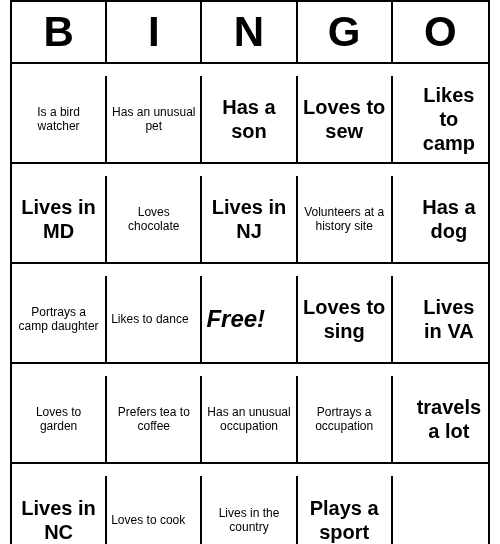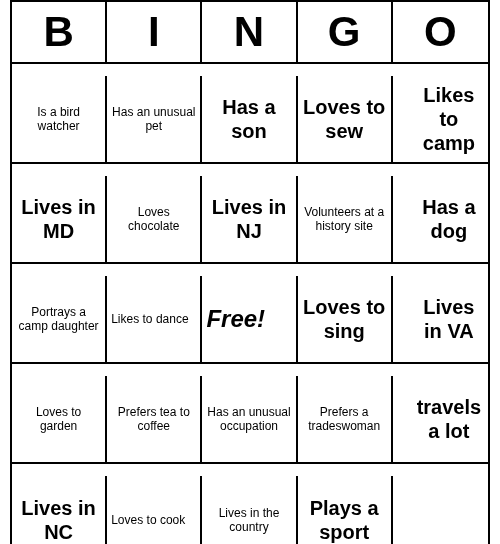--- a/index.html
+++ b/index.html
@@ -132,21 +132,21 @@
       <div class="bingo-cell">
         <span class="cell-text size-small">Loves to garden</span>
       </div>
       <div class="bingo-cell">
         <span class="cell-text size-small">Prefers tea to coffee</span>
       </div>
       <div class="bingo-cell">
         <span class="cell-text size-small">Has an unusual occupation</span>
       </div>
       <div class="bingo-cell">
-        <span class="cell-text size-small">Prefers a tradeswoman</span>
+        <span class="cell-text size-small">Portrays a occupation</span>
       </div>
       <div class="bingo-cell">
         <span class="cell-text size-large">travels a lot</span>
       </div>
       <div class="bingo-cell">
         <span class="cell-text size-large">Lives in NC</span>
       </div>
       <div class="bingo-cell">
         <span class="cell-text size-small">Loves to cook</span>
       </div>

